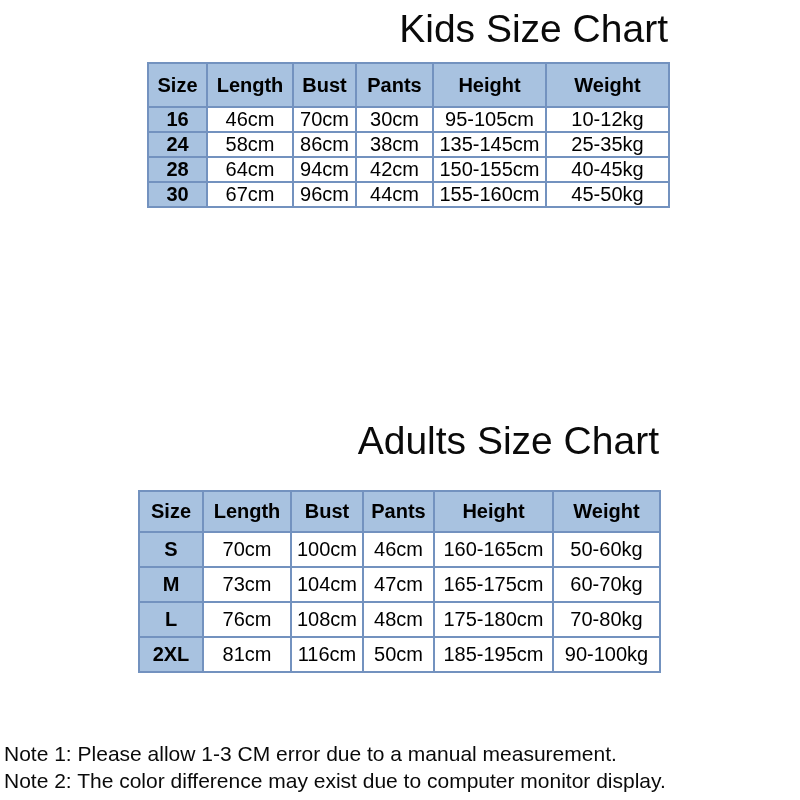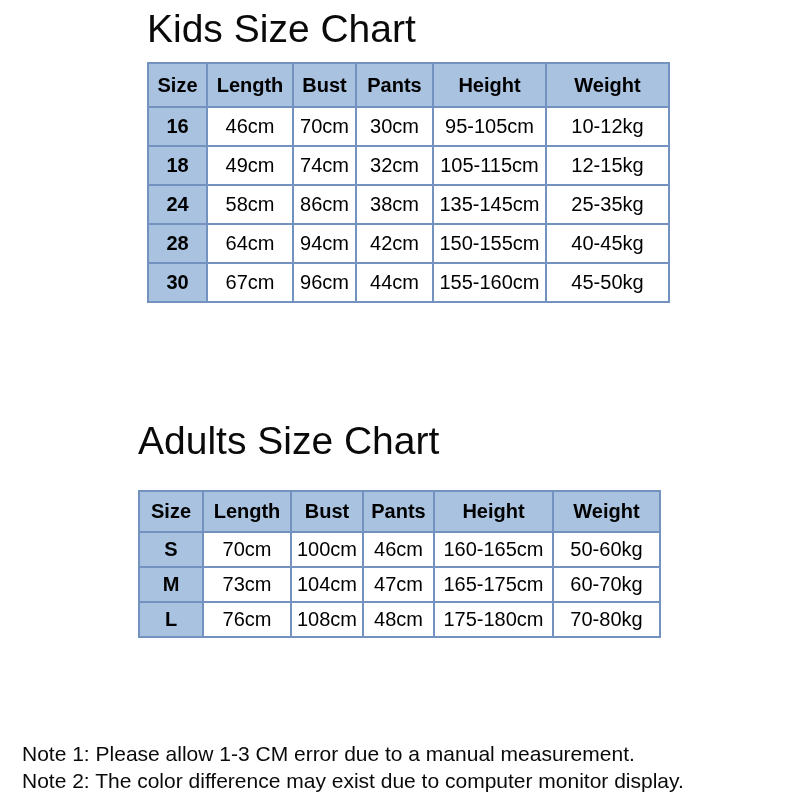--- a/index.html
+++ b/index.html
@@ -12,21 +12,21 @@
   html,body{width:800px;height:800px;}
   body{
     background:var(--bg);
     font-family:"Liberation Sans", sans-serif;
     color:var(--text);
     position:relative;
     overflow:hidden;
   }
   .chart-title{
     position:absolute;
-    text-align:left;
+    text-align:right;
     font-size:39px;
     font-weight:400;
     line-height:50px;
     color:#0a0a0a;
     letter-spacing:0px;
     white-space:nowrap;
   }
   #kids-title{left:147px;width:521px;top:4px;}
   #adults-title{left:138px;width:521px;top:416px;}
 
@@ -52,41 +52,40 @@
     background:var(--header-fill);
     font-weight:bold;
     margin-top:12px;
   }
   .size-table td{background:#ffffff;font-weight:400;}
   .size-table td.size-cell{
     background:var(--header-fill);
     font-weight:bold;
   }
   #kids-table th{height:44px;}
-  #kids-table td{height:39px;}
+  #kids-table td{height:25px;}
   #adults-table th{height:41px;}
   #adults-table td{height:35px;}
 
   
   #kids-table col.c0{width:59px;} #kids-table col.c1{width:86px;}
   #kids-table col.c2{width:63px;} #kids-table col.c3{width:77px;}
   #kids-table col.c4{width:113px;} #kids-table col.c5{width:123px;}
   
   #adults-table col.c0{width:64px;} #adults-table col.c1{width:88px;}
   #adults-table col.c2{width:72px;} #adults-table col.c3{width:71px;}
   #adults-table col.c4{width:119px;} #adults-table col.c5{width:107px;}
 
   .notes{
     position:absolute;
     left:4px;
     top:740px;
     font-size:21px;
     line-height:27px;
     color:#0a0a0a;
-    margin-left:18px;
   }
 </style>
 </head>
 <body>
 
 <h1 id="kids-title" class="chart-title">Kids Size Chart</h1>
 
 <table id="kids-table" class="size-table">
   <colgroup>
     <col class="c0">
@@ -109,28 +108,20 @@
     <tbody>
       <tr>
         <td class="size-cell">16</td>
         <td class="data-cell">46cm</td>
         <td class="data-cell">70cm</td>
         <td class="data-cell">30cm</td>
         <td class="data-cell">95-105cm</td>
         <td class="data-cell">10-12kg</td>
       </tr>
       <tr>
-        <td class="size-cell">18</td>
-        <td class="data-cell">49cm</td>
-        <td class="data-cell">74cm</td>
-        <td class="data-cell">32cm</td>
-        <td class="data-cell">105-115cm</td>
-        <td class="data-cell">12-15kg</td>
-      </tr>
-      <tr>
         <td class="size-cell">24</td>
         <td class="data-cell">58cm</td>
         <td class="data-cell">86cm</td>
         <td class="data-cell">38cm</td>
         <td class="data-cell">135-145cm</td>
         <td class="data-cell">25-35kg</td>
       </tr>
       <tr>
         <td class="size-cell">28</td>
         <td class="data-cell">64cm</td>
@@ -189,19 +180,27 @@
         <td class="data-cell">60-70kg</td>
       </tr>
       <tr>
         <td class="size-cell">L</td>
         <td class="data-cell">76cm</td>
         <td class="data-cell">108cm</td>
         <td class="data-cell">48cm</td>
         <td class="data-cell">175-180cm</td>
         <td class="data-cell">70-80kg</td>
       </tr>
+      <tr>
+        <td class="size-cell">2XL</td>
+        <td class="data-cell">81cm</td>
+        <td class="data-cell">116cm</td>
+        <td class="data-cell">50cm</td>
+        <td class="data-cell">185-195cm</td>
+        <td class="data-cell">90-100kg</td>
+      </tr>
     </tbody>
   </table>
 
 <div class="notes">
   <div>Note 1: Please allow 1-3 CM error due to a manual measurement.</div>
   <div>Note 2: The color difference may exist due to computer monitor display.</div>
 </div>
 
 </body></html>

